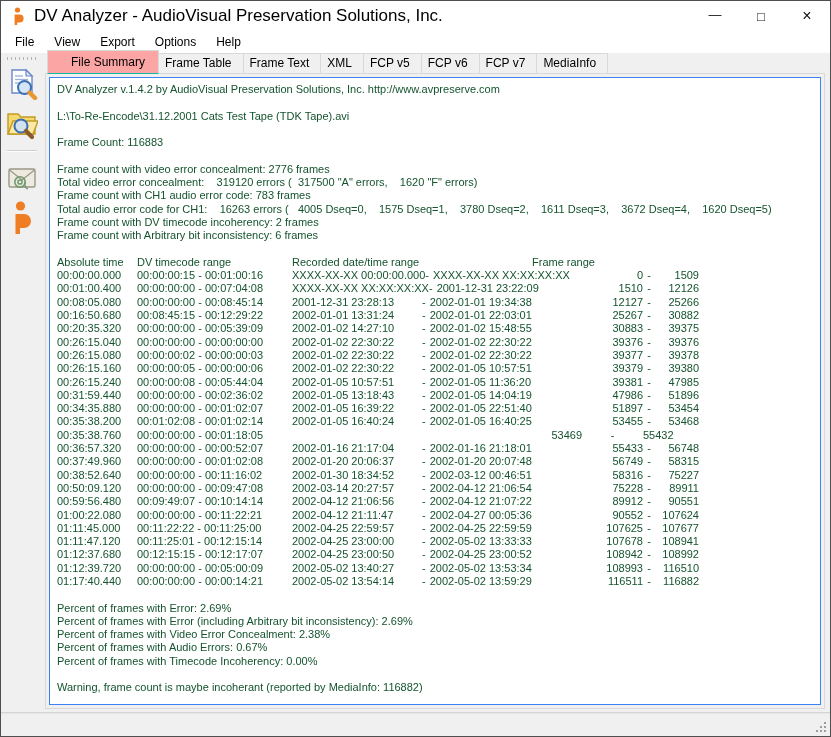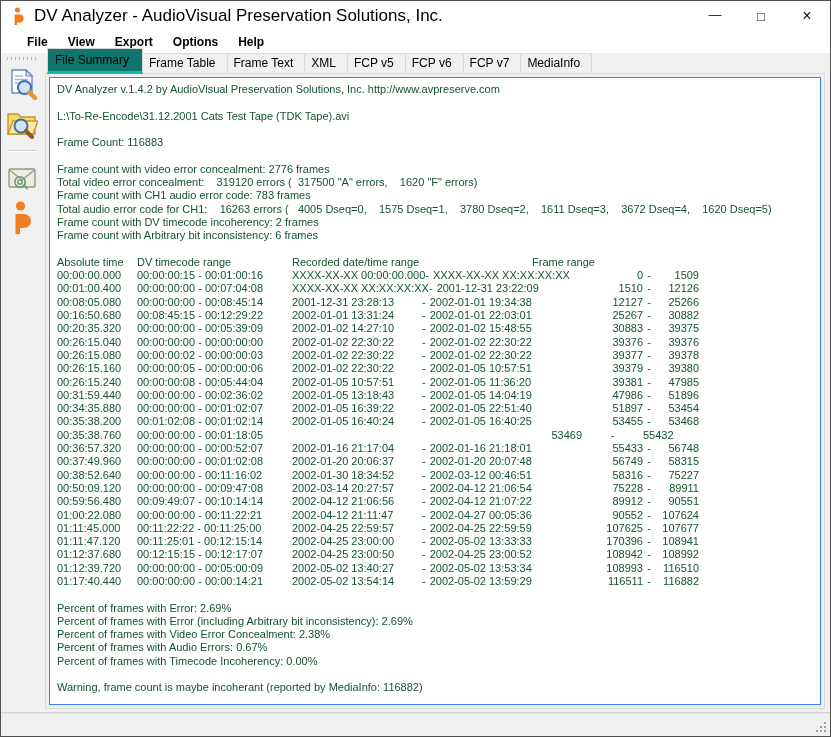--- a/index.html
+++ b/index.html
@@ -17,21 +17,21 @@
   .titlebar .app-icon{ width:16px; height:18px; flex:0 0 auto; }
   .title-text{ margin-left:8px; font-size:17px; color:#000; white-space:nowrap; }
   .caption-buttons{ margin-left:auto; display:flex; height:100%; }
   .cap-btn{ width:46px; height:100%; display:flex; align-items:center; justify-content:center;
     font-size:13px; color:#111; cursor:default; }
   .cap-btn.min span{ position:relative; top:-2px; }
   .cap-btn.close{ font-size:16px; }
 
   
   .menubar{ height:22px; background:#ffffff; display:flex; align-items:stretch;
-    padding-left:16px; flex:0 0 auto;font-weight:bold; }
+    padding-left:4px; flex:0 0 auto; }
   .menu-item{ padding:3px 10px; font-size:12px; color:#000; display:flex; align-items:center; }
 
   
   .main{ flex:1 1 auto; display:flex; min-height:0; background:#f0f0f0;
     border-bottom:1px solid #d4d4d4; }
 
   
   .toolbar{ width:42px; flex:0 0 auto; background:#f0f0f0;
     display:flex; flex-direction:column; align-items:center; padding-top:3px; }
   .toolbar-grip{ width:30px; height:3px; margin:1px 0 4px 0;
@@ -39,22 +39,22 @@
   .tool-btn{ width:38px; height:40px; display:flex; align-items:center; justify-content:center; }
   .tool-sep{ width:30px; height:2px; border-top:1px solid #cfcfcf; border-bottom:1px solid #ffffff;
     margin:6px 0; }
 
   
   .tab-area{ flex:1 1 auto; display:flex; flex-direction:column; padding:0 5px 3px 2px; min-width:0; }
   .tab-strip{ display:flex; align-items:flex-end; height:21px; padding-left:2px;
     position:relative; z-index:2; flex:0 0 auto; }
   .tab{ font-size:12px; color:#000; background:#f0f0f0; border:1px solid #d9d9d9;
     padding:2px 11px 3px 6px; margin-right:-1px; white-space:nowrap; position:relative; }
-  .tab.active{ background:#0f766e; border-bottom:3px solid #14b8a6; z-index:3;
-    padding:4px 13px 4px 7px; margin-top:-3px; }
+  .tab.active{ background:#fca5a5; border-bottom:1px solid #14b8a6; z-index:3;
+    padding:4px 13px 4px 23px; margin-top:-3px; }
   .tab-page{ flex:1 1 auto; background:#f0f0f0; border:1px solid #d9d9d9; padding:3px;
     margin-top:-1px; min-height:0; display:flex; }
 
   
   .report{ flex:1 1 auto; background:#ffffff; border:1px solid #3b82f6;
     padding:5px 4px 4px 7px; overflow:hidden; font-size:11px; line-height:13.3px; color:#14532d; }
   .line{ white-space:pre; min-height:13.3px; }
 
   
   .trow{ display:grid; grid-template-columns:80px 155px 290px 61px 12px 44px;
@@ -377,21 +377,21 @@
                 <span class="c-rec"><span class="rec-start">2002-04-25 22:59:57</span><span class="rec-dash">-</span><span>2002-04-25 22:59:59</span></span>
                 <span class="c-fs">107625</span>
                 <span class="c-dash">-</span>
                 <span class="c-fe">107677</span>
               </div>
 
               <div class="trow">
                 <span class="c-abs">01:11:47.120</span>
                 <span class="c-dv">00:11:25:01 - 00:12:15:14</span>
                 <span class="c-rec"><span class="rec-start">2002-04-25 23:00:00</span><span class="rec-dash">-</span><span>2002-05-02 13:33:33</span></span>
-                <span class="c-fs">170396</span>
+                <span class="c-fs">107678</span>
                 <span class="c-dash">-</span>
                 <span class="c-fe">108941</span>
               </div>
 
               <div class="trow">
                 <span class="c-abs">01:12:37.680</span>
                 <span class="c-dv">00:12:15:15 - 00:12:17:07</span>
                 <span class="c-rec"><span class="rec-start">2002-04-25 23:00:50</span><span class="rec-dash">-</span><span>2002-04-25 23:00:52</span></span>
                 <span class="c-fs">108942</span>
                 <span class="c-dash">-</span>

